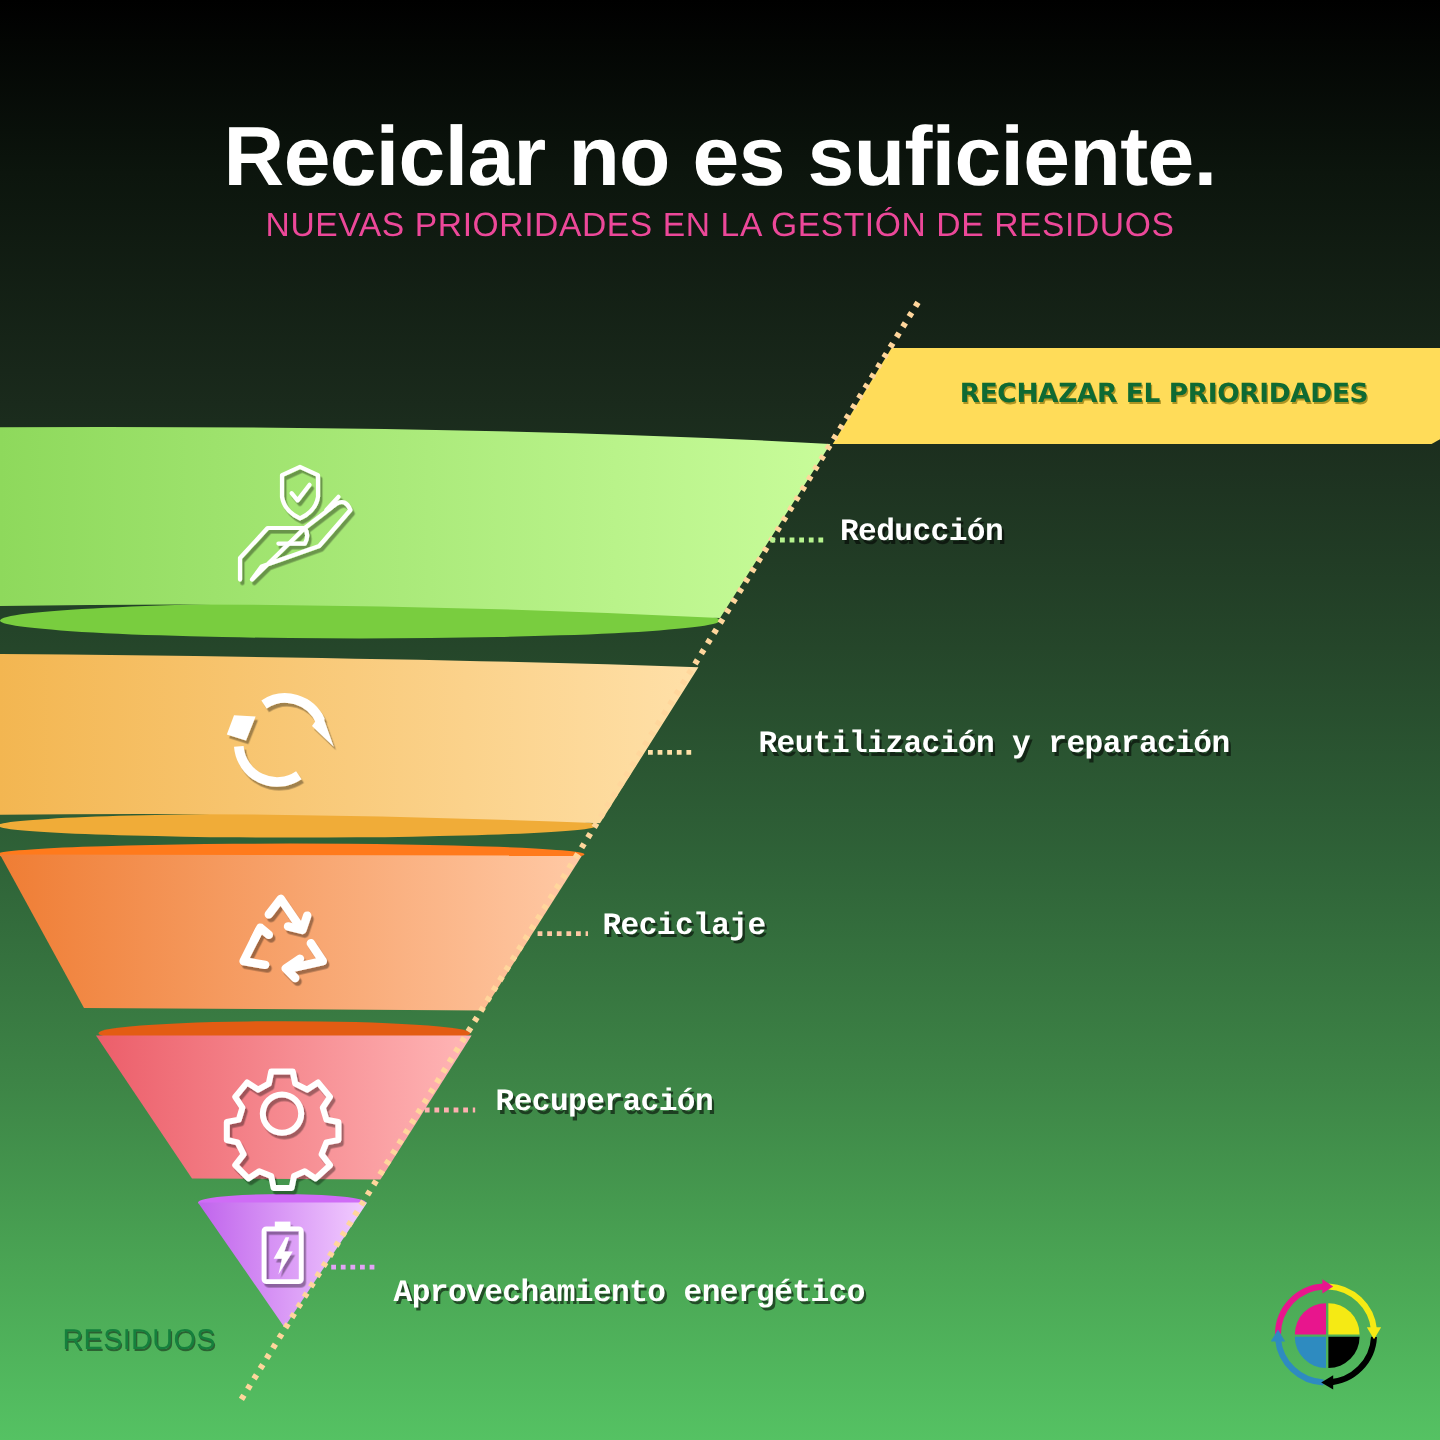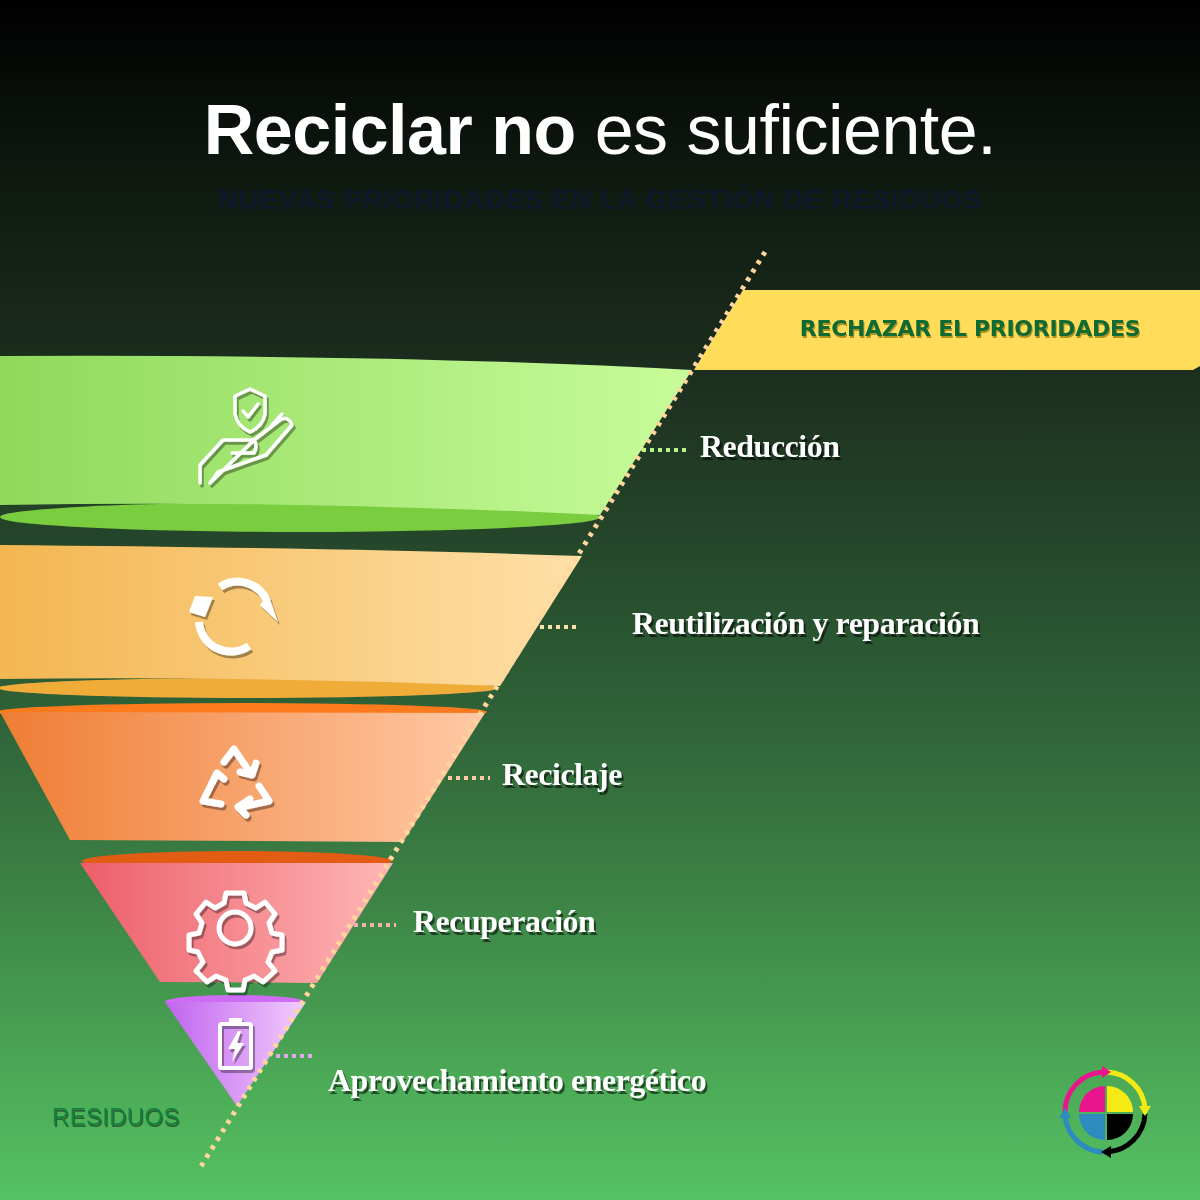--- a/index.html
+++ b/index.html
@@ -1,24 +1,24 @@
 <!DOCTYPE html>
 <html><head>
 <meta charset="utf-8">
 <style>
   html, body { margin:0; padding:0; }
   body { width:1200px; height:1200px; overflow:hidden; position:relative;
     background: linear-gradient(180deg, #000000 0%, #0c150d 12%, #1a2a1c 28%, #25462a 45%, #2f6338 60%, #3d8446 75%, #4aa554 88%, #55c263 100%);
     font-family: "Liberation Sans", "DejaVu Sans", sans-serif; }
   .title { position:absolute; top:92px; left:0; width:1200px; text-align:center; color:#fff; font-size:70px; line-height:76px; letter-spacing:-0.5px; }
   .title .bold { font-weight:700;text-align:right; }
-  .title .light { font-weight:400; }
-  .subtitle { position:absolute; top:184px; left:0; width:1200px; text-align:center; color:#0f172a; font-size:28px; letter-spacing:0.5px; font-weight:700; }
+  .title .light { font-weight:700; }
+  .subtitle { position:absolute; top:172px; left:0; width:1200px; text-align:center; color:#ec4899; font-size:28px; letter-spacing:0.5px; font-weight:400; }
   svg.funnel { position:absolute; left:0; top:0; }
-  .label { position:absolute; color:#fff; font-weight:700; font-family:Liberation Serif, serif; font-size:32px; text-shadow: 2px 3px 0 rgba(0,0,0,0.55); white-space:nowrap; letter-spacing:-0.5px; }
+  .label { position:absolute; color:#fff; font-weight:700; font-family:Liberation Mono, monospace; font-size:26px; text-shadow: 2px 3px 0 rgba(0,0,0,0.55); white-space:nowrap; letter-spacing:-0.5px; }
   .banner-text { position:absolute; top:316px; left:760px; width:420px; text-align:center; color:#0f6a33; font-weight:700; font-family:"DejaVu Sans", sans-serif; font-size:22px; text-shadow:1px 2px 0 rgba(120,100,0,0.6); letter-spacing:-0.3px; }
   .residuos { position:absolute; left:52px; top:1103px; color:#15803d; font-size:24px; text-shadow:1px 2px 0 rgba(0,0,0,0.45); letter-spacing:0.3px; }
   .logo { position:absolute; left:1055px; top:1062px; width:100px; height:100px; }
 </style>
 </head>
 <body>
 
 <div class="title">
   <span class="bold">Reciclar no</span>
   <span class="light">es suficiente.</span>

